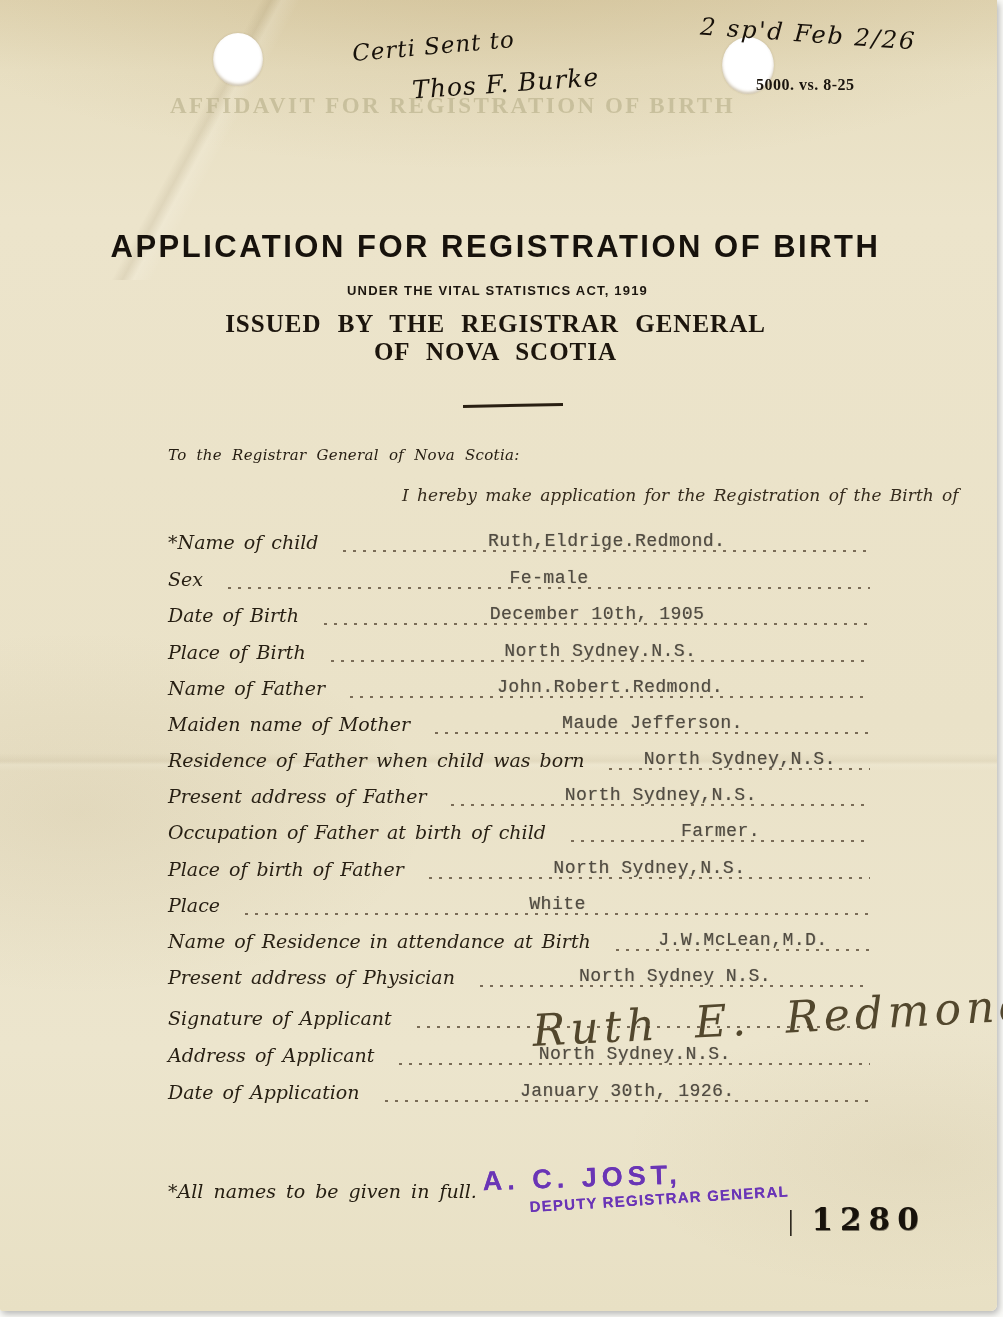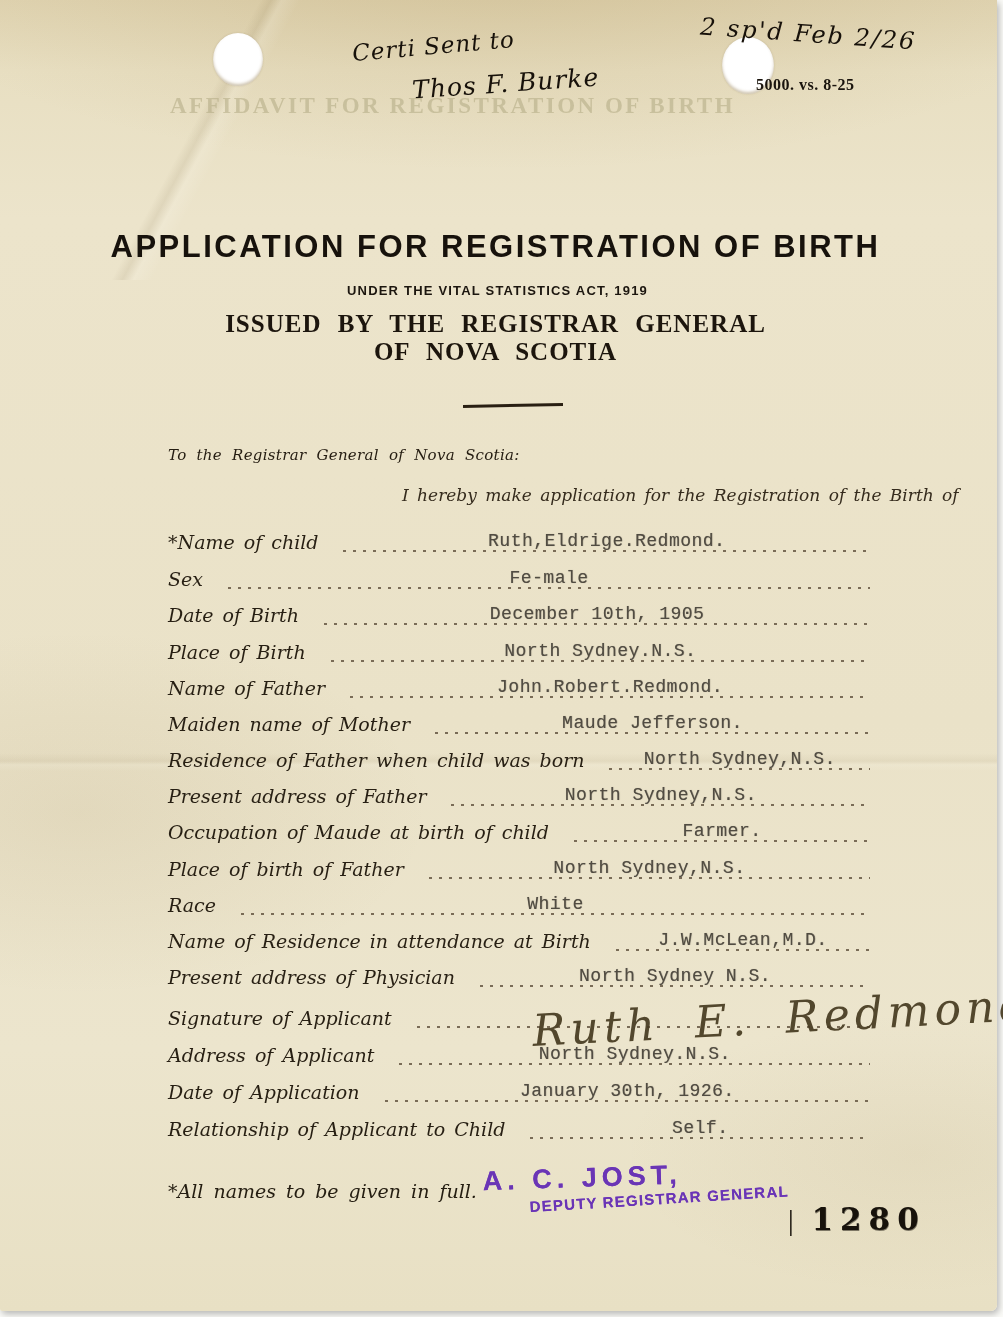--- a/index.html
+++ b/index.html
@@ -140,33 +140,33 @@
         <span class="fvalue">North Sydney,N.S.</span>
       </span>
     </div>
     <div class="row" style="top:783px">
       <span class="flabel">Present address of Father</span>
       <span class="fline">
         <span class="fvalue">North Sydney,N.S.</span>
       </span>
     </div>
     <div class="row" style="top:819px">
-      <span class="flabel">Occupation of Maude at birth of child</span>
+      <span class="flabel">Occupation of Father at birth of child</span>
       <span class="fline">
         <span class="fvalue">Farmer.</span>
       </span>
     </div>
     <div class="row" style="top:856px">
       <span class="flabel">Place of birth of Father</span>
       <span class="fline">
         <span class="fvalue">North Sydney,N.S.</span>
       </span>
     </div>
     <div class="row" style="top:892px">
-      <span class="flabel">Race</span>
+      <span class="flabel">Place</span>
       <span class="fline">
         <span class="fvalue">White</span>
       </span>
     </div>
     <div class="row" style="top:928px">
       <span class="flabel">Name of Residence in attendance at Birth</span>
       <span class="fline">
         <span class="fvalue">J.W.McLean,M.D.</span>
       </span>
     </div>
@@ -185,26 +185,20 @@
     <div class="row" style="top:1042px">
       <span class="flabel">Address of Applicant</span>
       <span class="fline">
         <span class="fvalue">North Sydney.N.S.</span>
       </span>
     </div>
     <div class="row" style="top:1079px">
       <span class="flabel">Date of Application</span>
       <span class="fline">
         <span class="fvalue">January 30th, 1926.</span>
-      </span>
-    </div>
-    <div class="row" style="top:1116px">
-      <span class="flabel">Relationship of Applicant to Child</span>
-      <span class="fline">
-        <span class="fvalue">Self.</span>
       </span>
     </div>
 
     <div class="abs footnote">*All names to be given in full.</div>
 
     <div class="abs stamp">
       <div class="stamp-name">A. C. JOST,</div>
       <div class="stamp-title">DEPUTY REGISTRAR GENERAL</div>
     </div>
 

